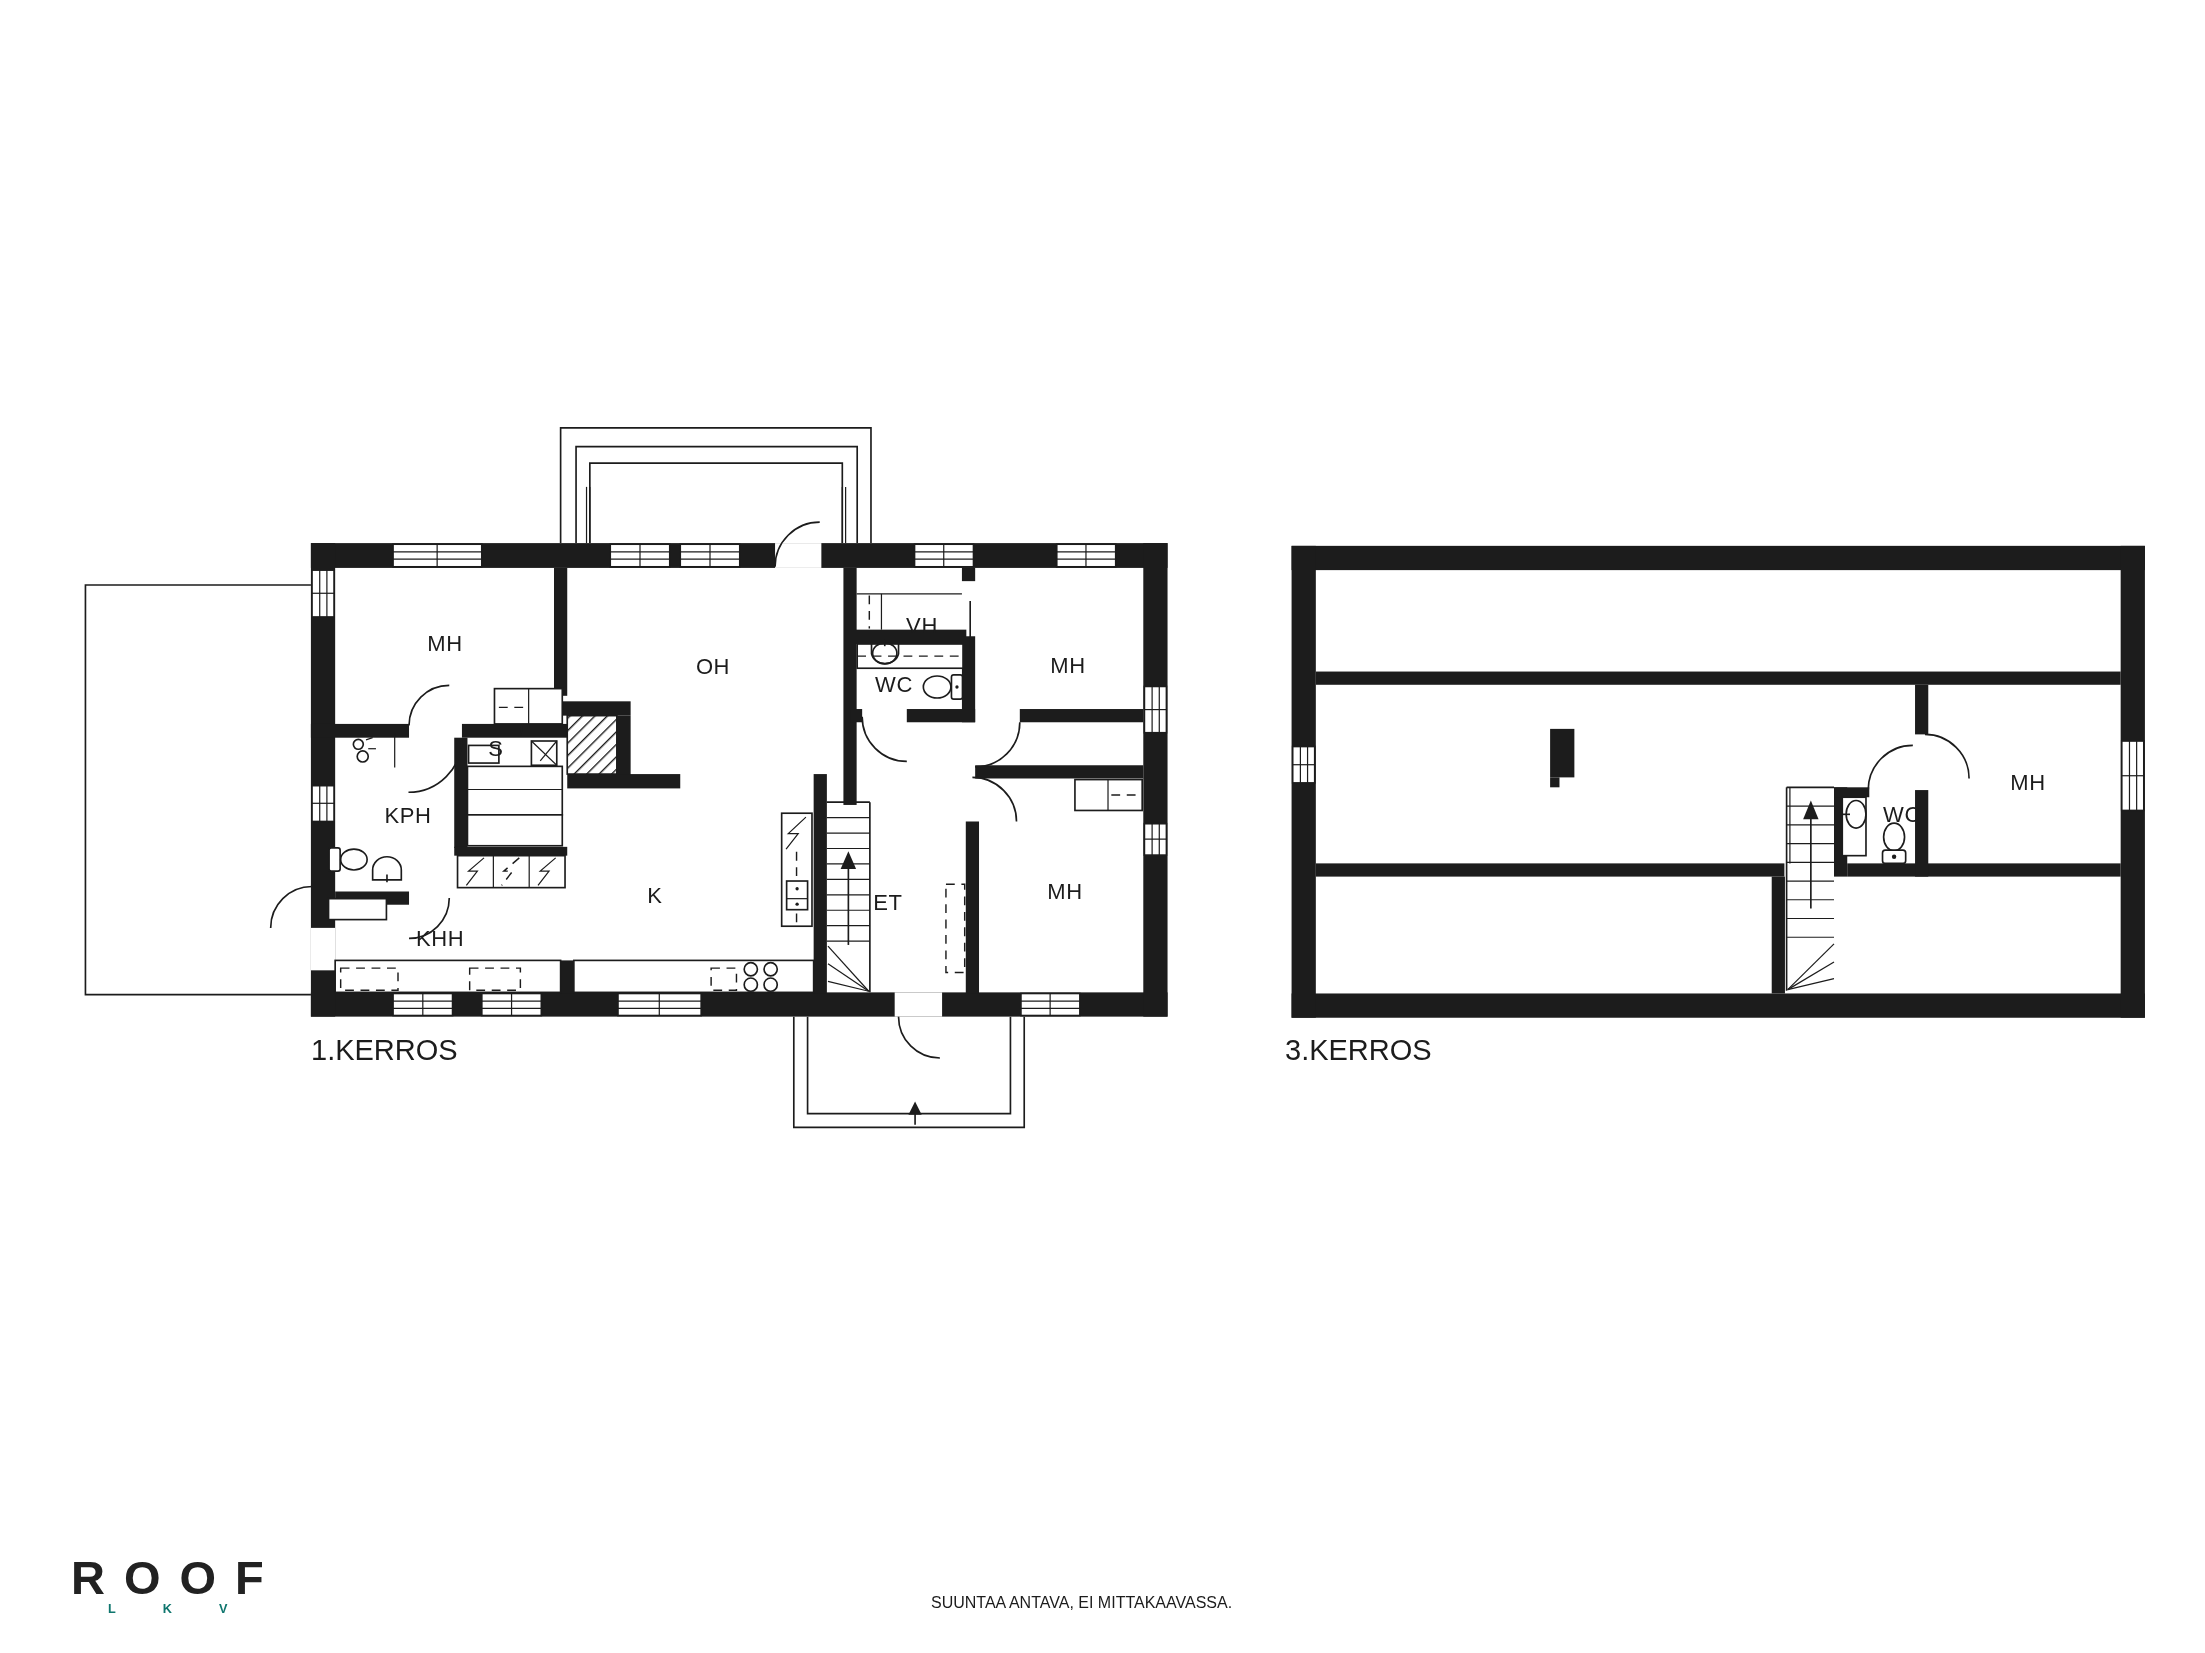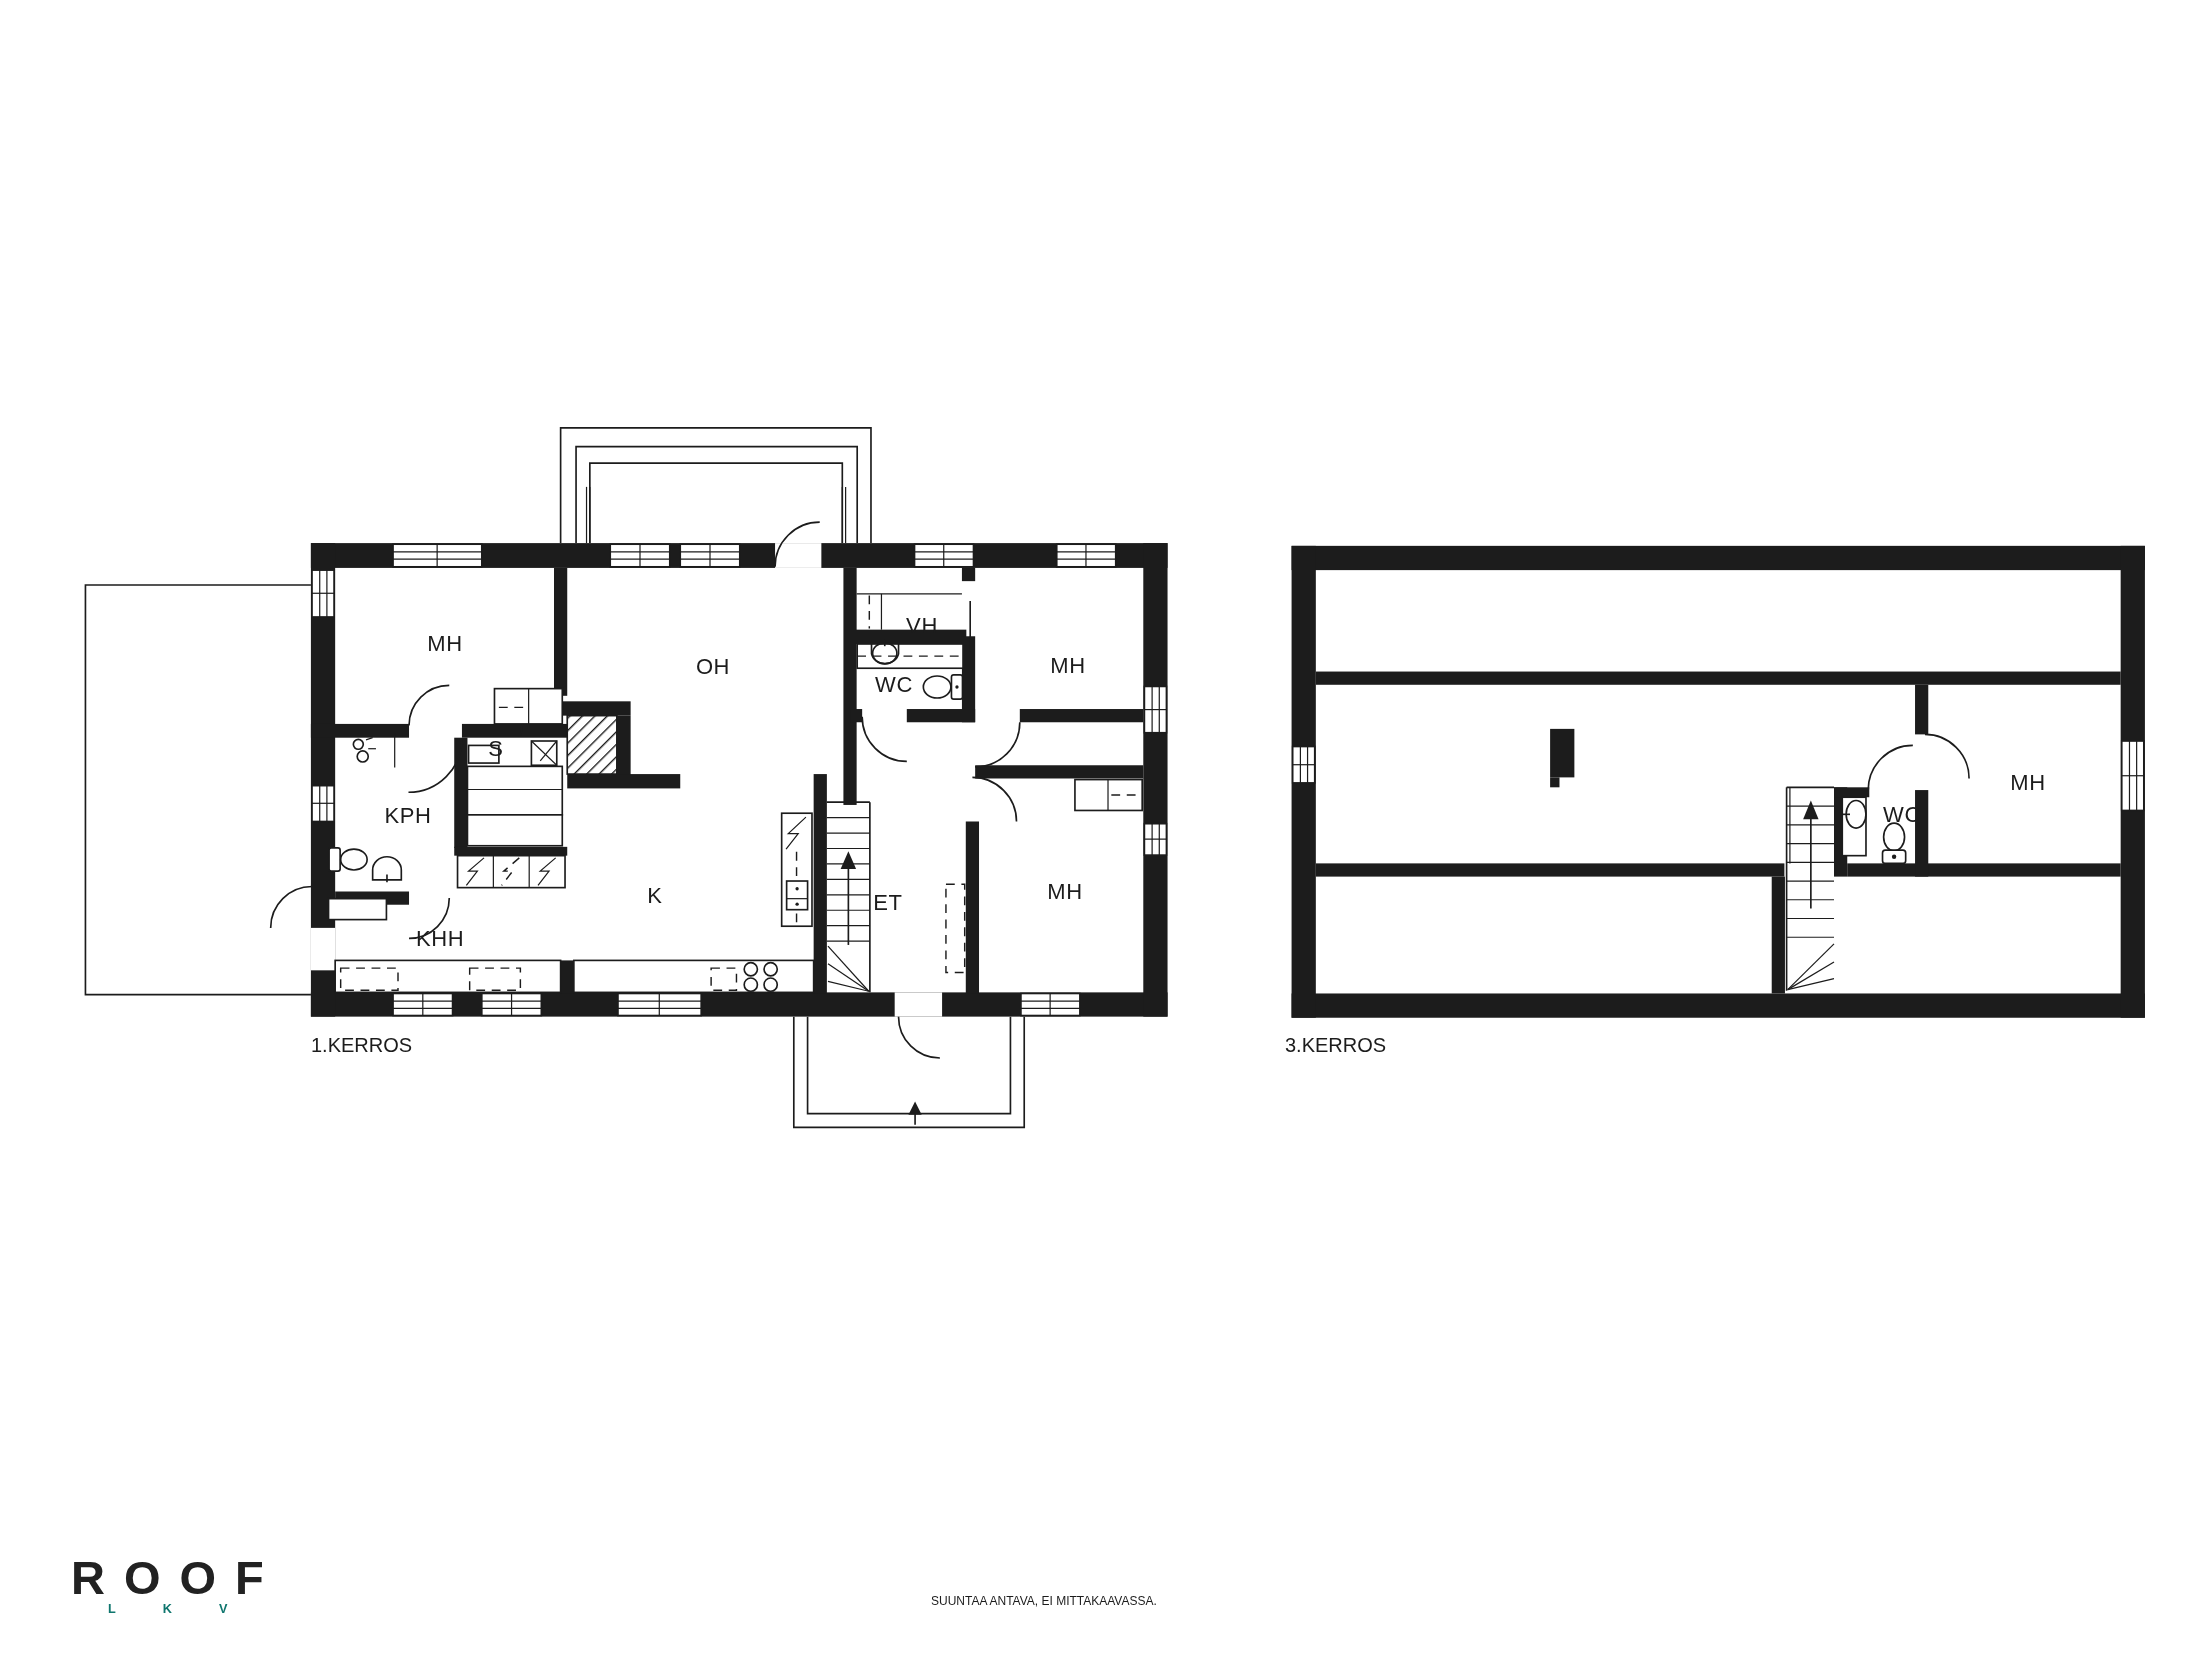--- a/index.html
+++ b/index.html
@@ -1,22 +1,22 @@
 <!DOCTYPE html>
 <html style="font-size:8.8px"><head>
 <meta charset="utf-8">
 <style>
   html,body{margin:0;padding:0;background:#ffffff;}
   #canvas{position:relative;width:2205px;height:1654px;background:#ffffff;overflow:hidden;
           font-family:"Liberation Sans", sans-serif;color:#1c1c1c;}
   #drawing{position:absolute;left:0;top:0;}
   .lbl{position:absolute;transform:translate(-50%,-50%);font-size:22px;letter-spacing:0.6px;
        white-space:nowrap;color:#1c1c1c;}
-  .title-lbl{position:absolute;font-size:20px;color:#1c1c1c;white-space:nowrap;}
-  .footer-lbl{position:absolute;font-size:12px;color:#1c1c1c;white-space:nowrap;text-align:center;}
+  .title-lbl{position:absolute;font-size:29px;color:#1c1c1c;white-space:nowrap;}
+  .footer-lbl{position:absolute;font-size:16px;color:#1c1c1c;white-space:nowrap;text-align:center;}
   .logo-main{position:absolute;left:71px;top:1550px;font-size:47px;font-weight:700;
              letter-spacing:19px;color:#222;}
   .logo-sub{position:absolute;left:108px;top:1602px;font-size:12.7px;font-weight:600;
             letter-spacing:47px;color:#0f766e;}
   
   .w{fill:#1c1c1c;stroke:none;}                                  
   .t{fill:none;stroke:#1c1c1c;stroke-width:3;}                    
   .t2{fill:none;stroke:#1c1c1c;stroke-width:2.2;}                 
   .td{fill:none;stroke:#1c1c1c;stroke-width:2.6;stroke-dasharray:16 12;}
   .wf{fill:#ffffff;stroke:#1c1c1c;stroke-width:3;}                

